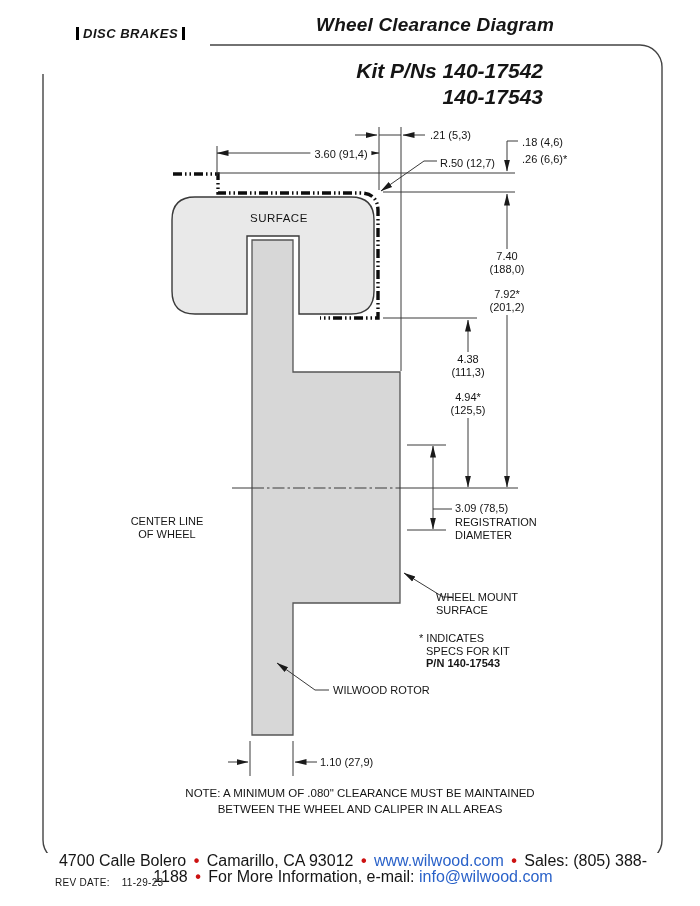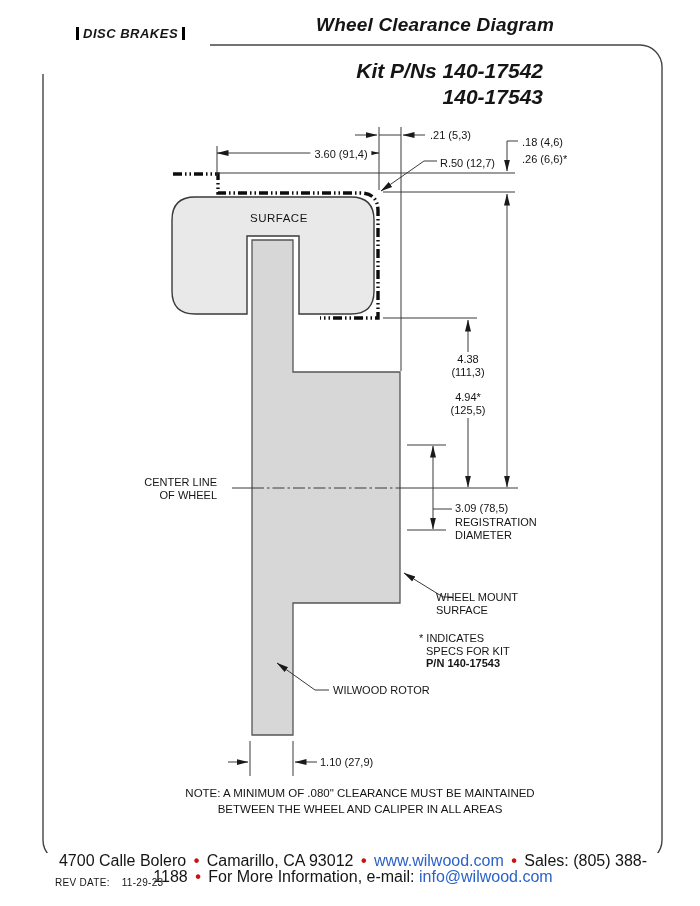--- a/index.html
+++ b/index.html
@@ -37,21 +37,21 @@
   
   .border-box{fill:none;stroke:#444;stroke-width:1.4;}
   .caliper{fill:var(--caliper-fill);stroke:#3a3a3a;stroke-width:1.4;}
   .rotor{fill:var(--rotor-fill);stroke:#555;stroke-width:1.3;}
   .wheel{fill:none;stroke:#0d0d0d;stroke-width:3.4;}
   .thin{fill:none;stroke:var(--line-color);stroke-width:1;}
   .notetext{font-size:11.5px;line-height:15.5px;}
   .specs{line-height:12.5px;}
   .specs .ind{padding-left:7px;}
   .specs .bold{font-weight:bold;}
-  .rt{text-align:right;}
+  .rt{text-align:center;margin-top:39px;}
 </style>
 </head>
 <body>
 
 <div id="page">
 
   <svg id="draw" width="700" height="906" viewBox="0 0 700 906">
     <defs>
       <marker id="arr" viewBox="0 0 12 8" refX="11.5" refY="4" markerWidth="12" markerHeight="8" orient="auto-start-reverse">
         <path d="M12,4 L0,1 L0,7 Z" fill="#1a1a1a"></path>
@@ -113,20 +113,27 @@
   </div>
 
   <span class="lbl" style="left:250px;top:212px;font-size:11.5px;letter-spacing:.5px;">SURFACE</span>
 
   <span class="lbl ctr wbg" style="left:293px;top:147px;margin-left:48px;">3.60 (91,4)</span>
   <span class="lbl" style="left:430px;top:129px;">.21 (5,3)</span>
   <span class="lbl" style="left:440px;top:157px;">R.50 (12,7)</span>
   <span class="lbl" style="left:522px;top:136px;">.18 (4,6)</span>
   <span class="lbl" style="left:522px;top:153px;">.26 (6,6)*</span>
 
+  <div class="lbl ctr wbg dimblock" style="left:507px;top:249px;">
+    <div>7.40</div>
+    <div>(188,0)</div>
+    <div class="gap"></div>
+    <div>7.92*</div>
+    <div>(201,2)</div>
+  </div>
 
   <div class="lbl ctr wbg dimblock" style="left:468px;top:352px;">
     <div>4.38</div>
     <div>(111,3)</div>
     <div class="gap"></div>
     <div>4.94*</div>
     <div>(125,5)</div>
   </div>
 
   <div class="lbl rt" style="left:117px;top:476px;width:100px;line-height:12.5px;">

